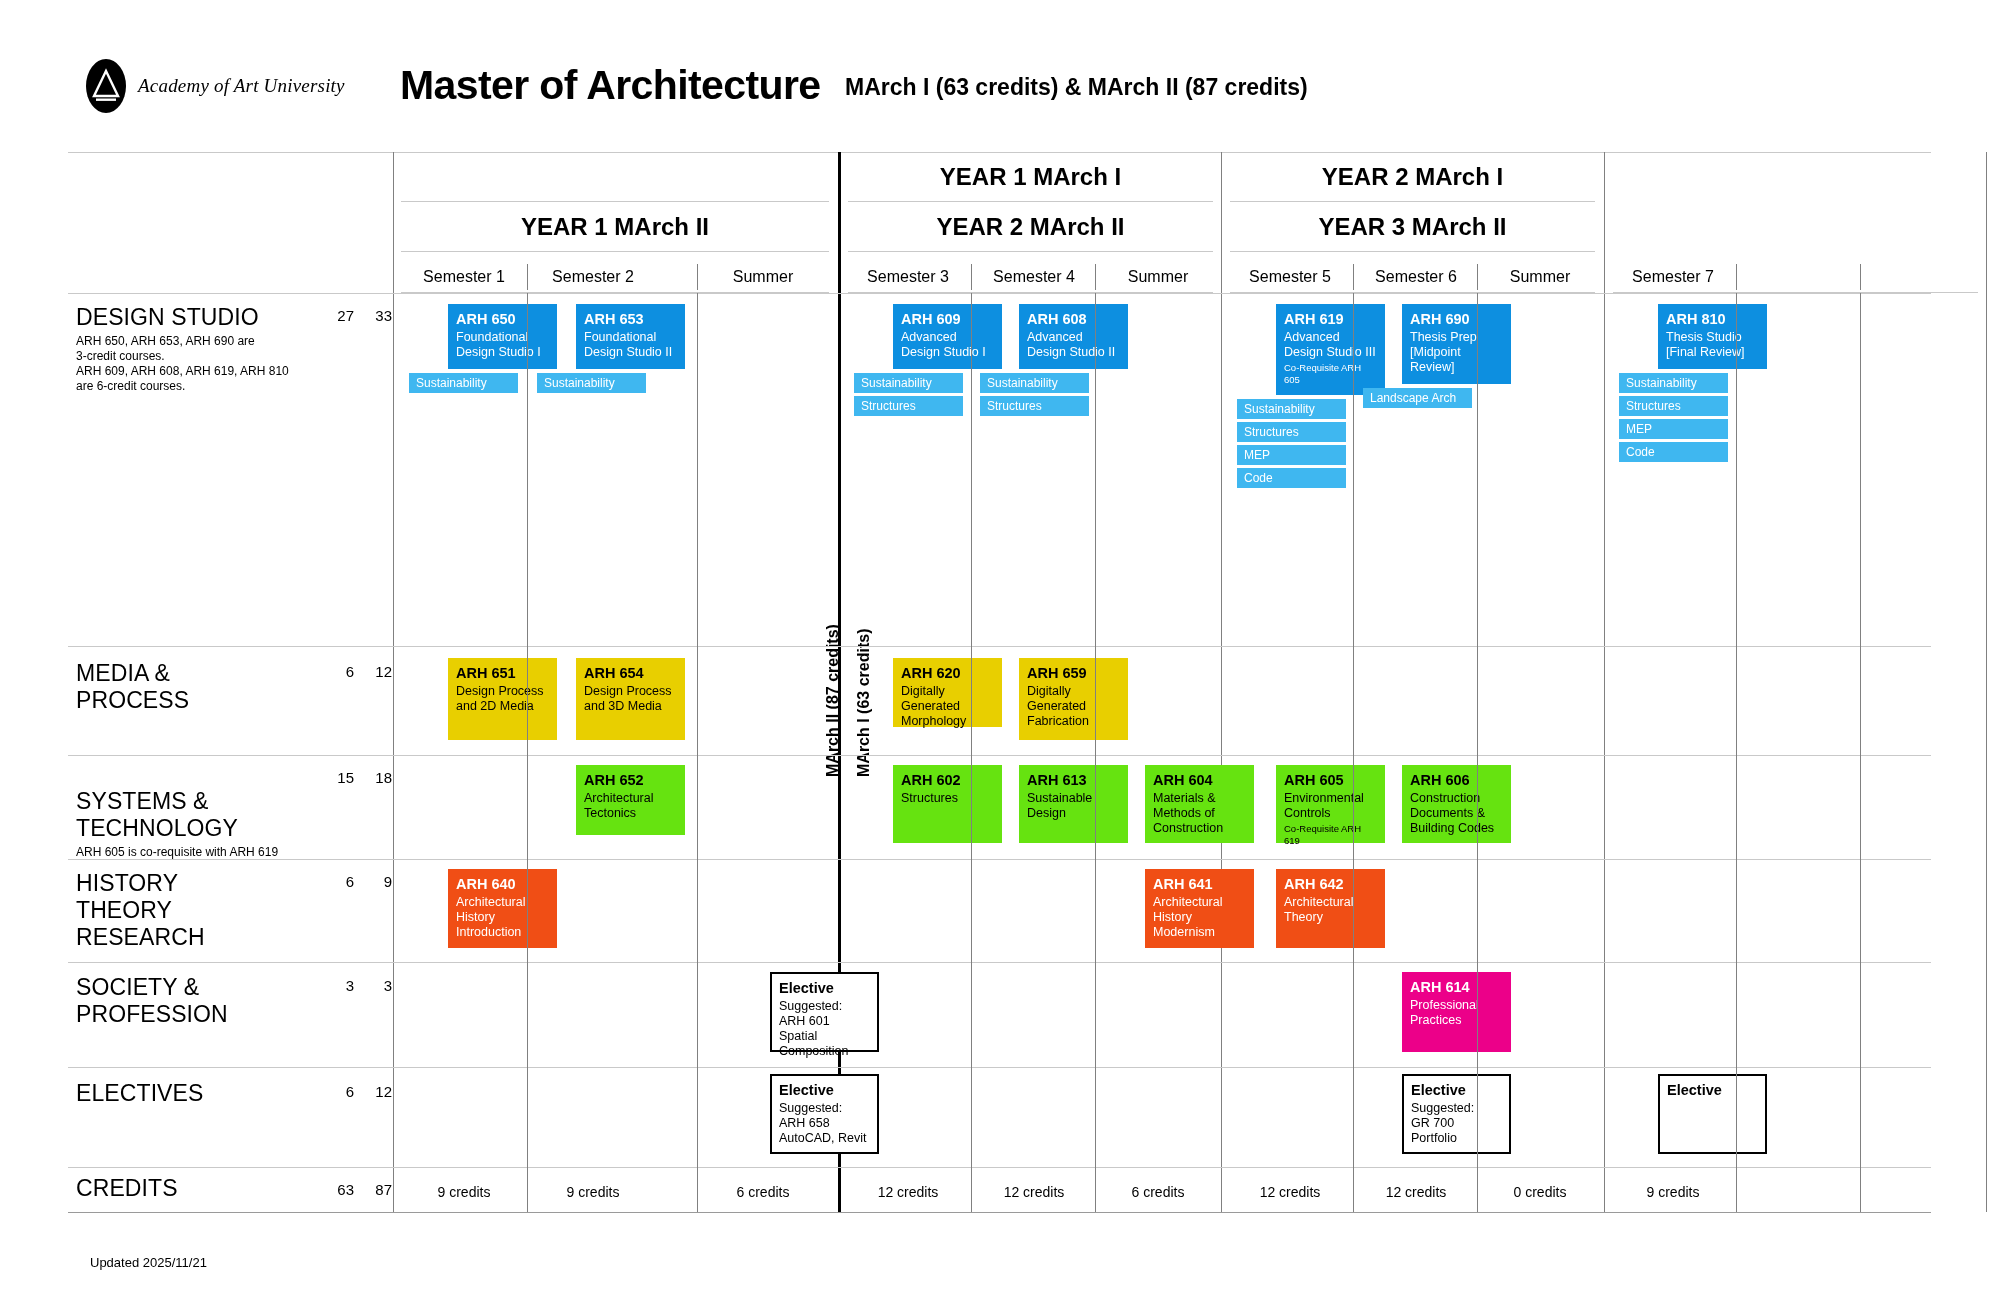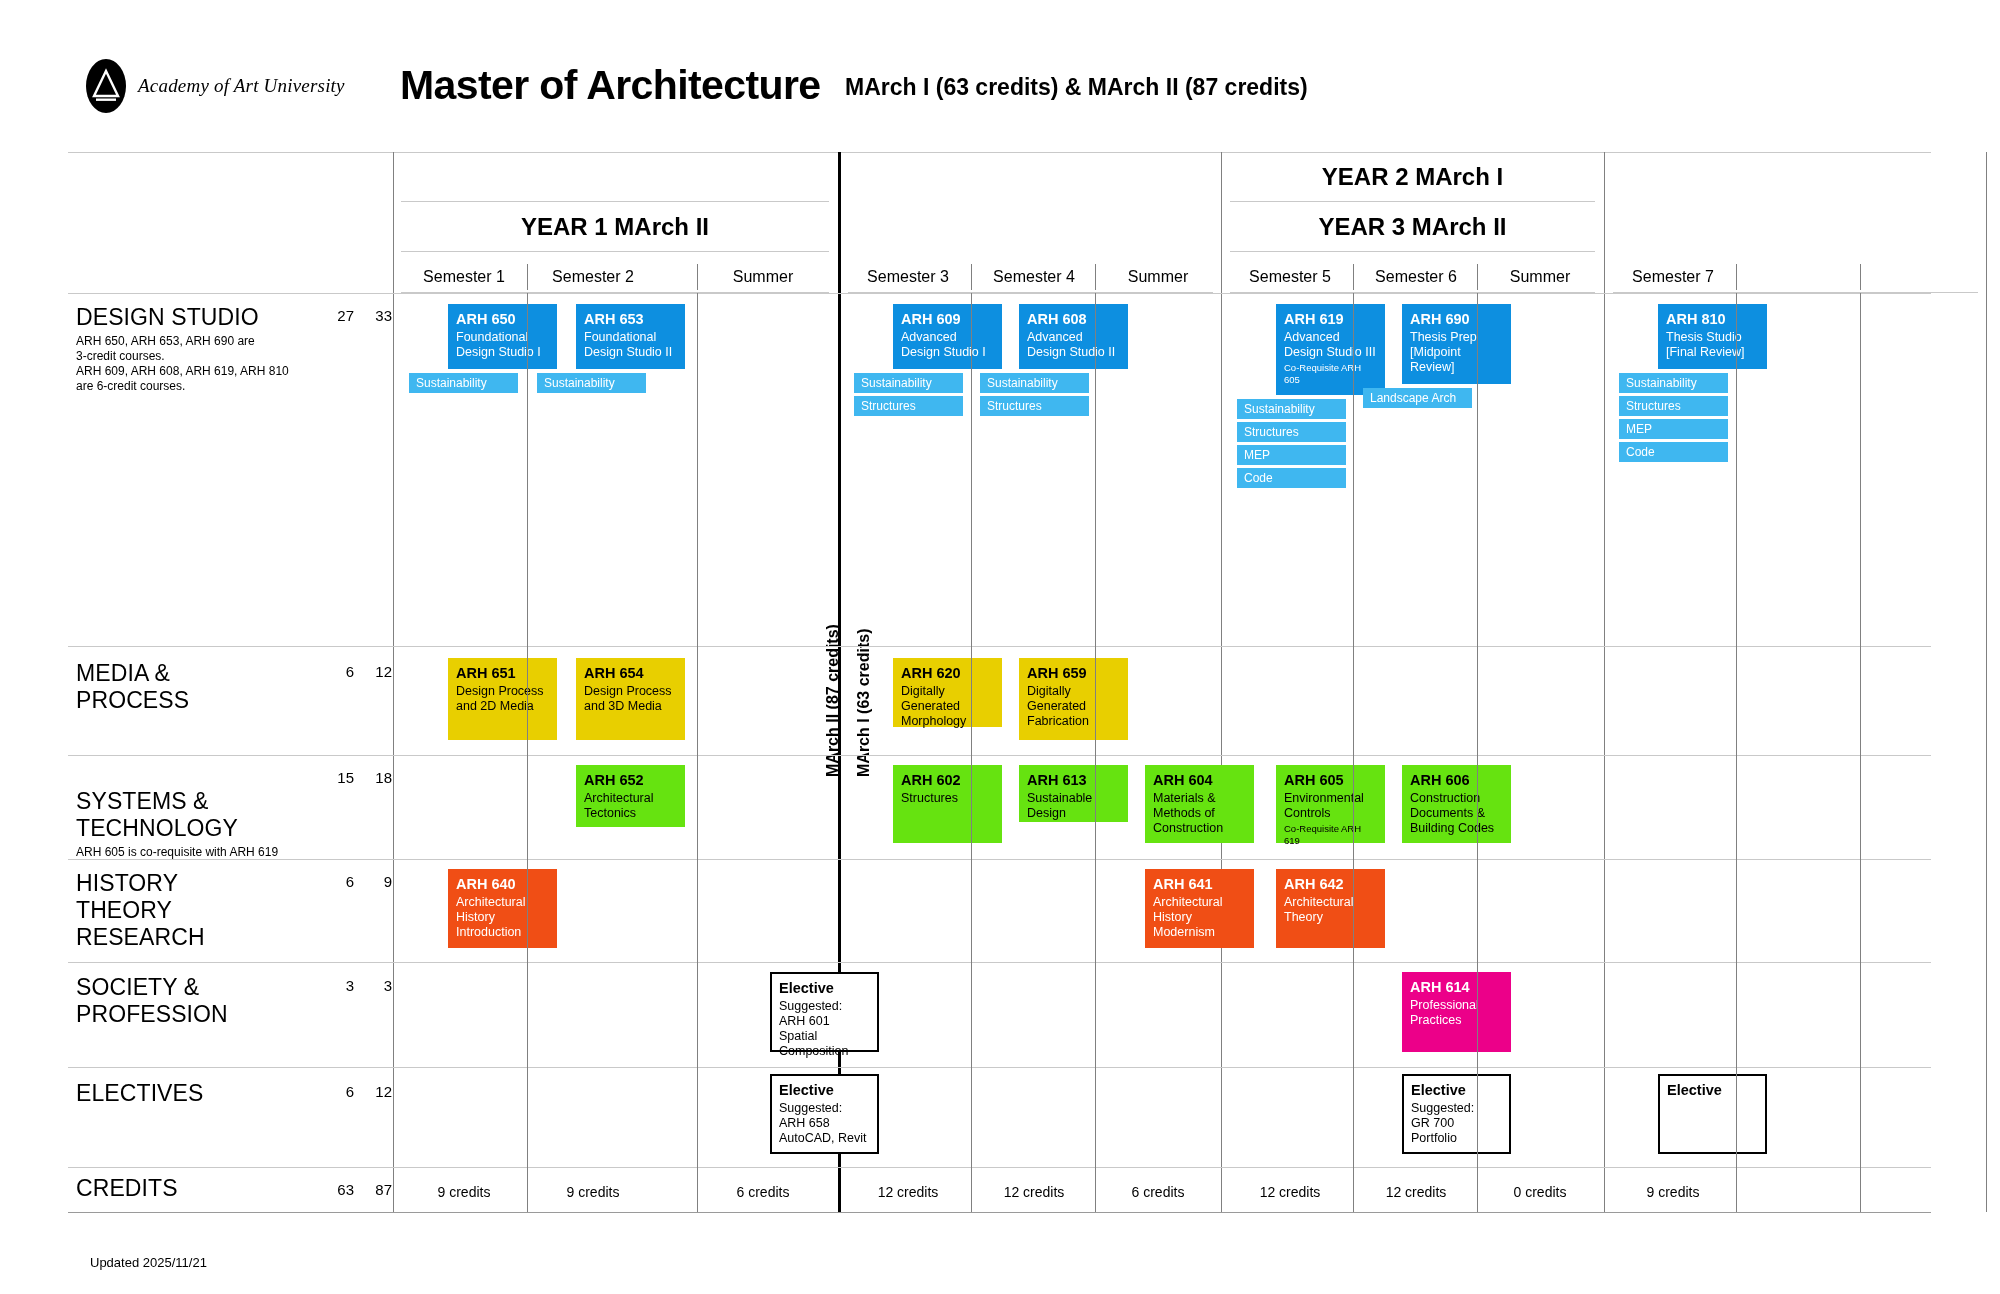--- a/index.html
+++ b/index.html
@@ -111,20 +111,26 @@
     <div class="yr-row">YEAR 1 MArch II</div>
     <div class="yr-rule"></div>
   </div>
   <div class="sem-row" style="left:333px; width:126px;">Semester 1</div>
   <div class="sem-row" style="left:462px; width:126px;">Semester 2</div>
   <div class="sem-row" style="left:632px; width:126px;">Summer</div>
   <div class="vsep" style="left:459px; top:112px; height:26px;"></div>
   <div class="vsep" style="left:629px; top:112px; height:26px;"></div>
   <div class="sem-rule" style="left:333px; top:140px; width:428px;"></div>
 
+  <div class="yearband" style="left:780px; width:365px;">
+    <div class="yr-row">YEAR 1 MArch I</div>
+    <div class="yr-rule"></div>
+    <div class="yr-row">YEAR 2 MArch II</div>
+    <div class="yr-rule"></div>
+  </div>
   <div class="sem-row" style="left:780px; width:120px;">Semester 3</div>
   <div class="sem-row" style="left:906px; width:120px;">Semester 4</div>
   <div class="sem-row" style="left:1030px; width:120px;">Summer</div>
   <div class="vsep" style="left:903px; top:112px; height:26px;"></div>
   <div class="vsep" style="left:1027px; top:112px; height:26px;"></div>
   <div class="sem-rule" style="left:780px; top:140px; width:365px;"></div>
 
   <div class="yearband" style="left:1162px; width:365px;">
     <div class="yr-row">YEAR 2 MArch I</div>
     <div class="yr-rule"></div>
@@ -323,34 +329,34 @@
   <div class="cell" style="left:912px; top:506px;">
     <div class="card yellow" style="height:82px;">
       <div class="code">ARH 659</div>
       <div class="name" style="white-space:pre-line;">Digitally
 Generated
 Fabrication</div>
     </div>
   </div>
 
   <div class="cell" style="left:469px; top:613px;">
-    <div class="card green" style="height:62px;">
+    <div class="card green" style="height:70px;">
       <div class="code">ARH 652</div>
       <div class="name" style="white-space:pre-line;">Architectural
 Tectonics</div>
     </div>
   </div>
   <div class="cell" style="left:786px; top:613px;">
     <div class="card green" style="height:78px;">
       <div class="code">ARH 602</div>
       <div class="name" style="white-space:pre-line;">Structures</div>
     </div>
   </div>
   <div class="cell" style="left:912px; top:613px;">
-    <div class="card green" style="height:57px;">
+    <div class="card green" style="height:78px;">
       <div class="code">ARH 613</div>
       <div class="name" style="white-space:pre-line;">Sustainable
 Design</div>
     </div>
   </div>
   <div class="cell" style="left:1038px; top:613px;">
     <div class="card green" style="height:78px;">
       <div class="code">ARH 604</div>
       <div class="name" style="white-space:pre-line;">Materials &amp;
 Methods of

